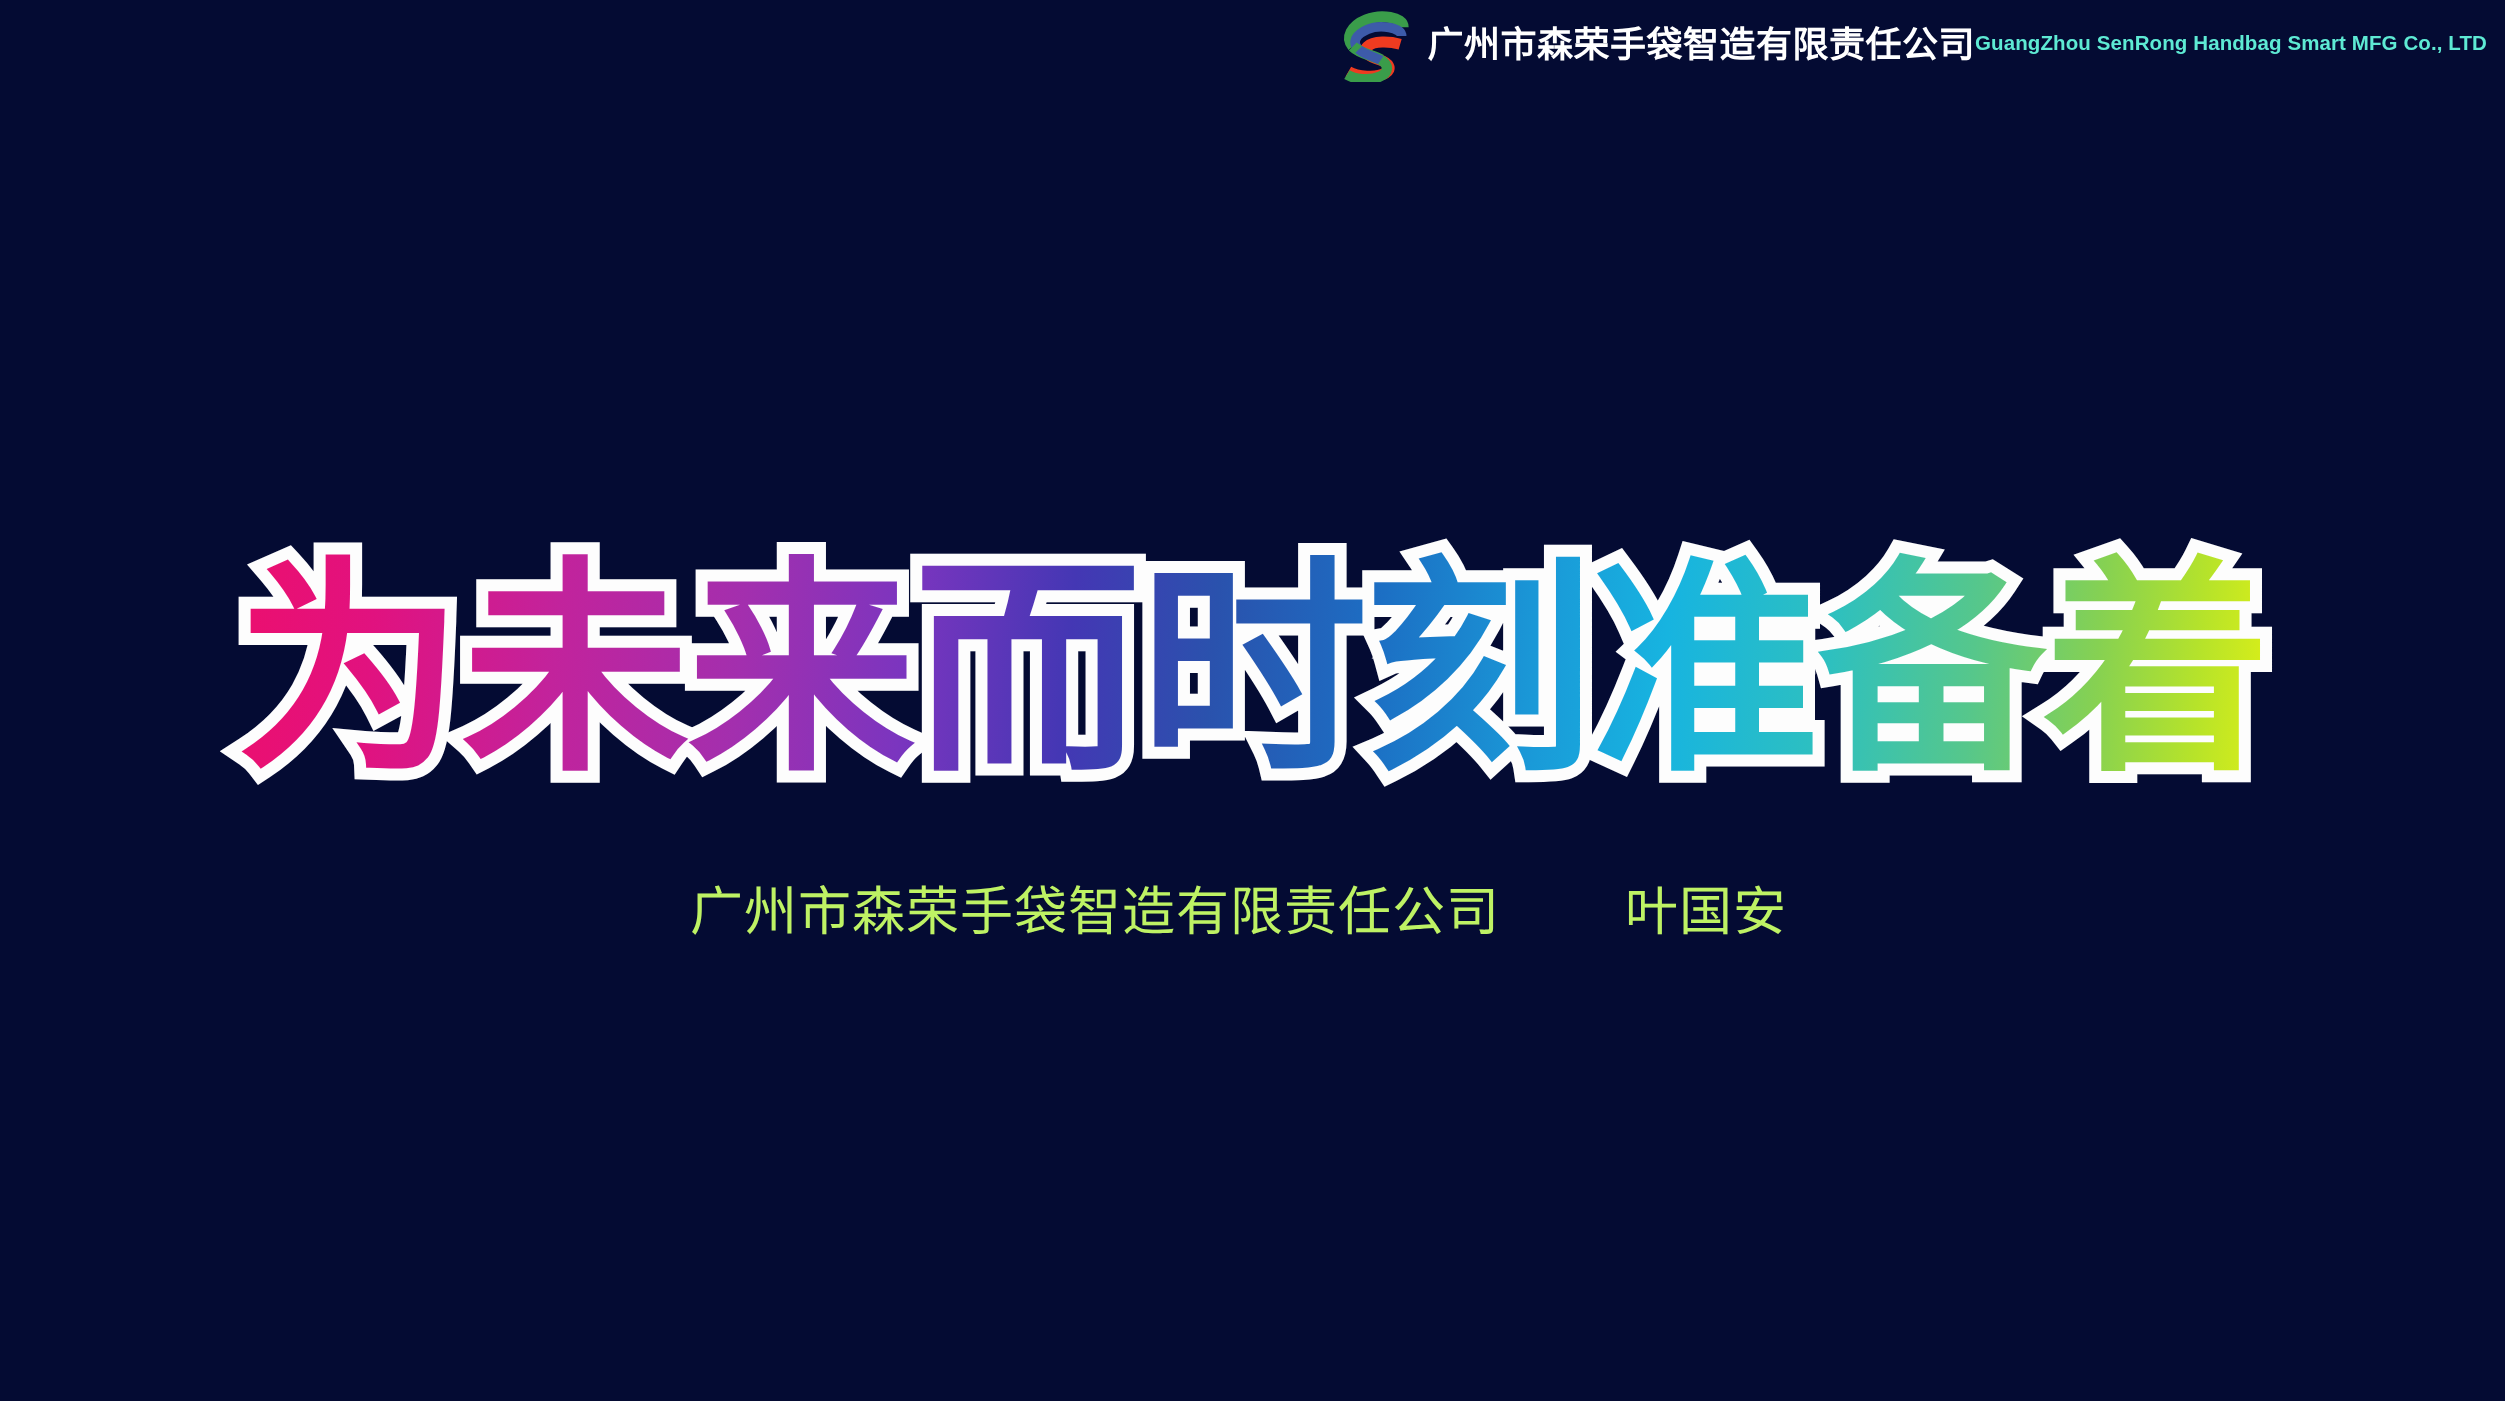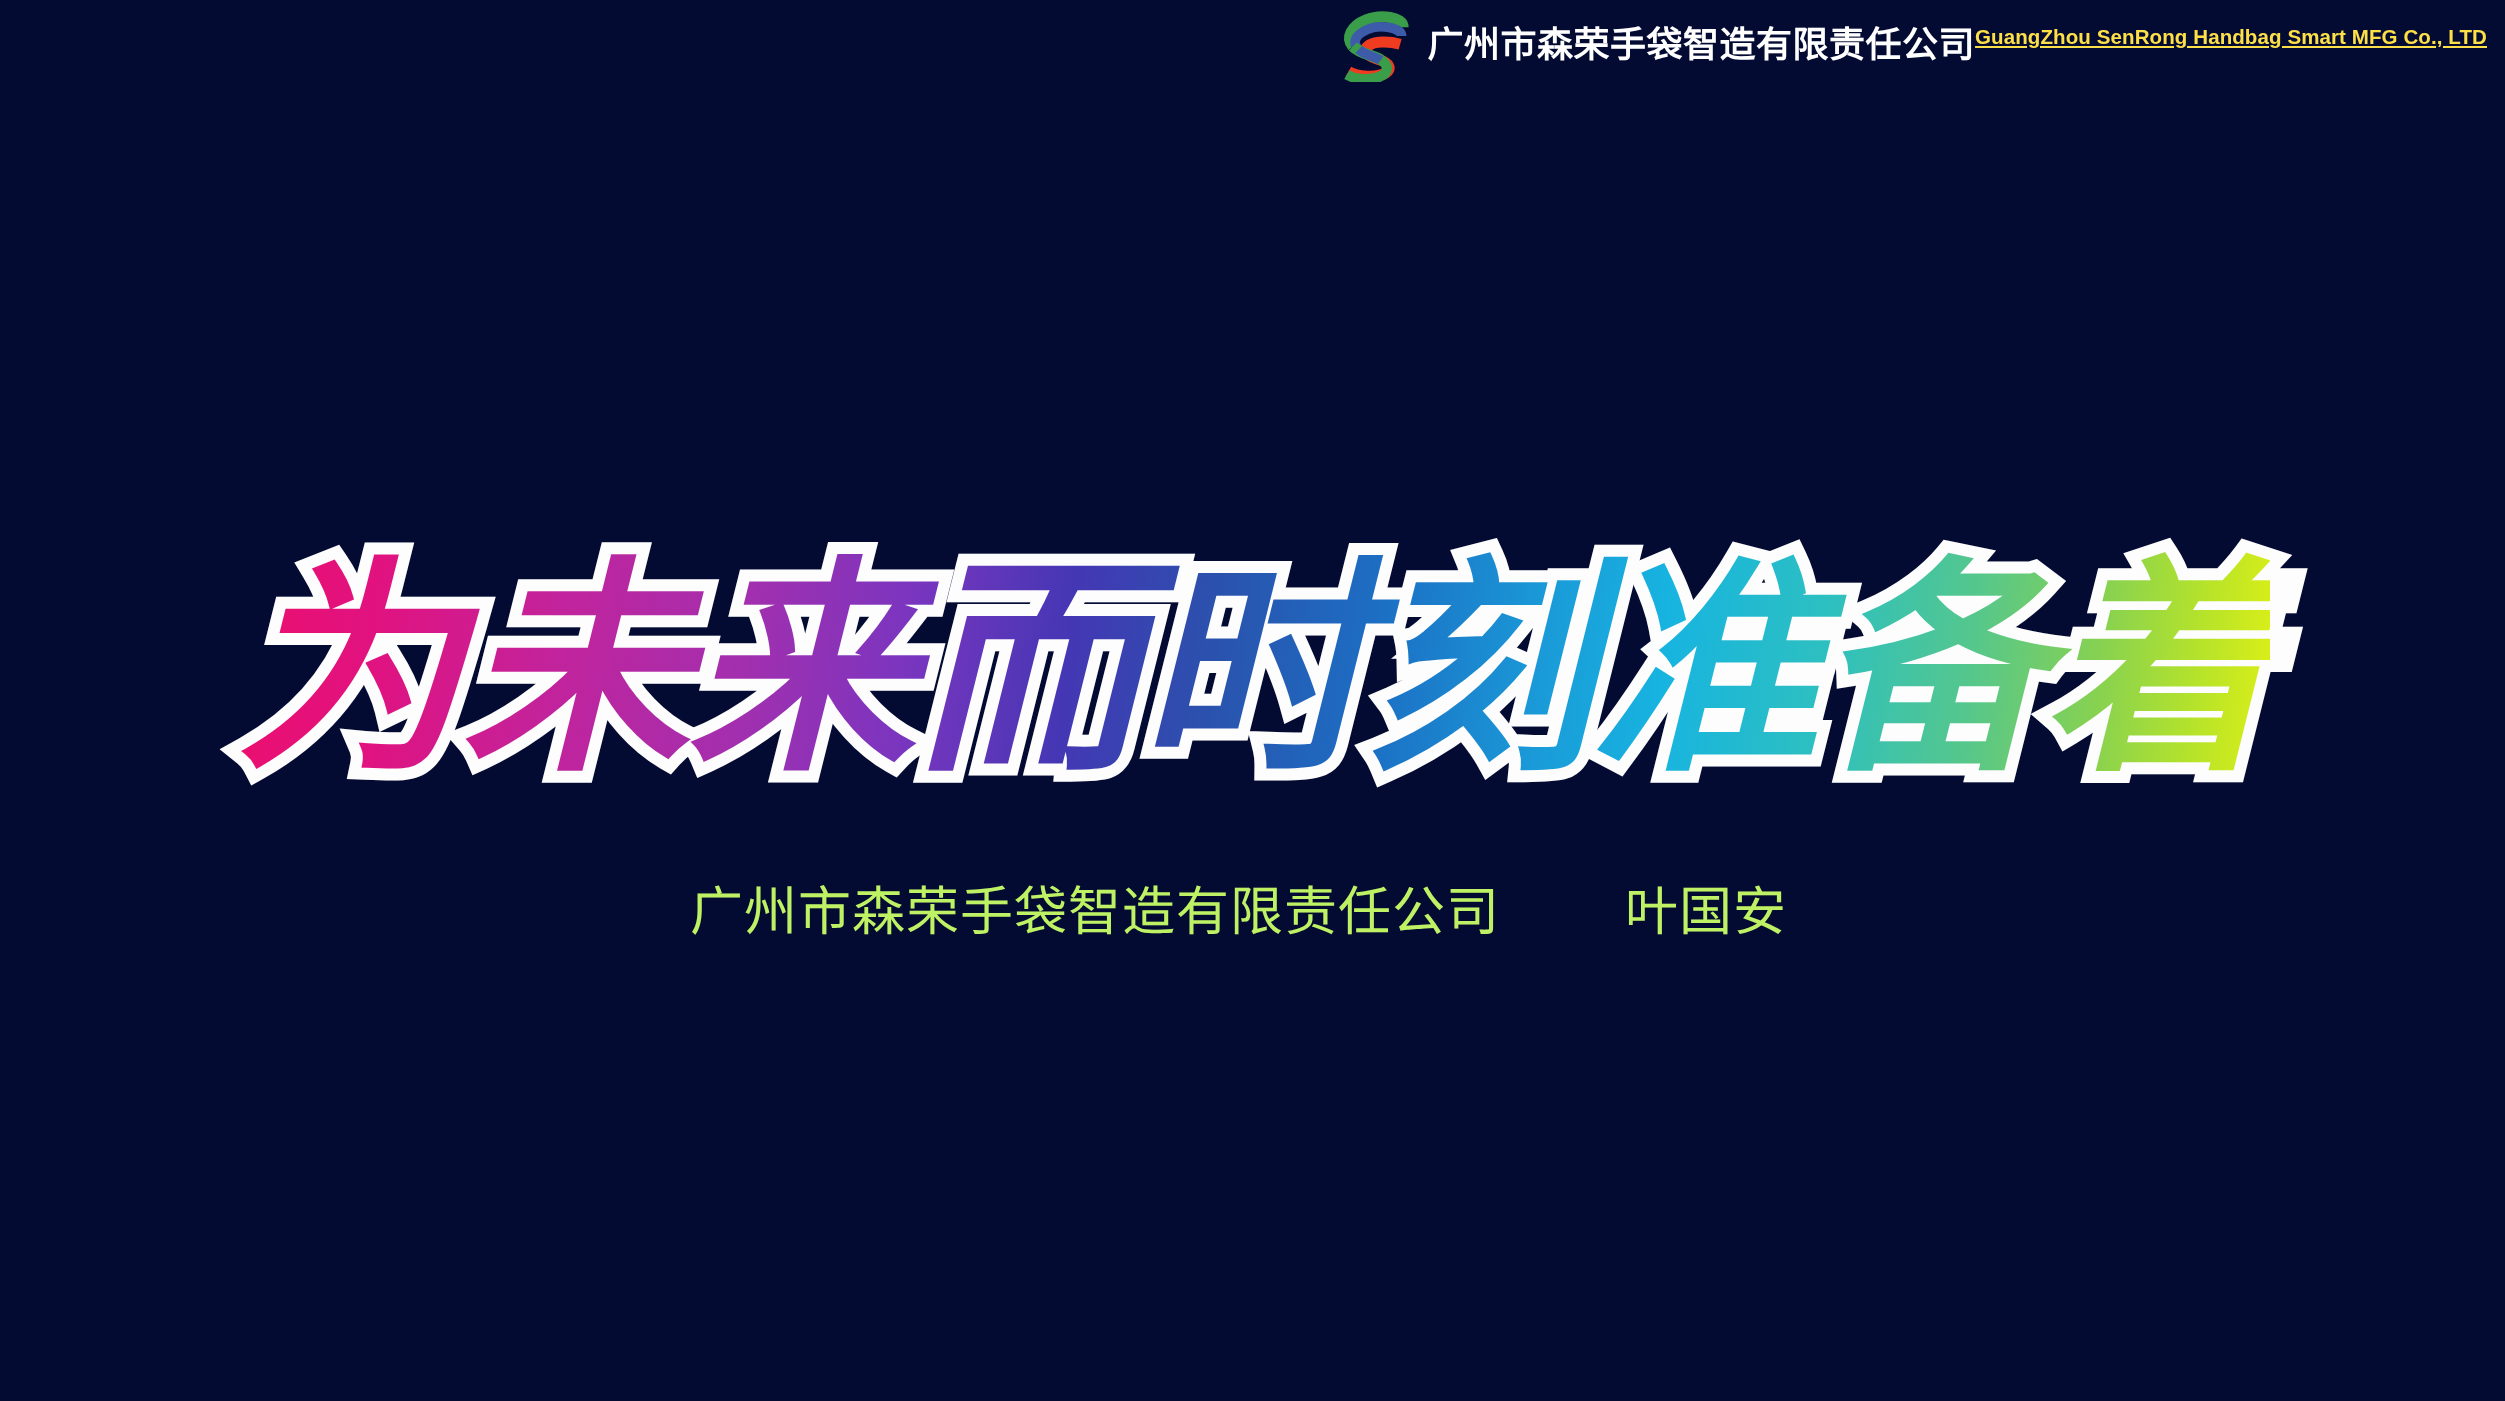--- a/index.html
+++ b/index.html
@@ -46,28 +46,27 @@
   .brand-cn {
     color: #ffffff;
     font-size: 36px;
     font-weight: 700;
     letter-spacing: 0.5px;
     white-space: nowrap;
     line-height: 1.12;
   }
 
   .brand-en {
-    color: #fde047;
+    color: #5eead4;
     font-size: 20.5px;
     font-weight: 700;
     letter-spacing: 0.1px;
     white-space: nowrap;
-    margin-top: 1px;
+    margin-top: 7px;
     line-height: 1.1;
-    text-decoration: underline;
   }
 
   
   .headline-wrap {
     position: absolute;
     left: 0;
     top: 540px;
     width: 100%;
     height: 260px;
     display: flex;
@@ -77,21 +76,20 @@
 
   .headline {
     position: relative;
     font-family: "DejaVu Sans", "Liberation Sans", sans-serif;
     font-size: 228px;
     font-weight: 700;
     line-height: 1;
     letter-spacing: -2px;
     white-space: nowrap;
     margin: 18px;
-    font-style: italic;
   }
 
   
   .headline .outline {
     position: absolute;
     left: 0;
     top: 0;
     color: #fdfdfd;
     -webkit-text-stroke: 24px #fdfdfd;
     text-stroke: 24px #fdfdfd;

